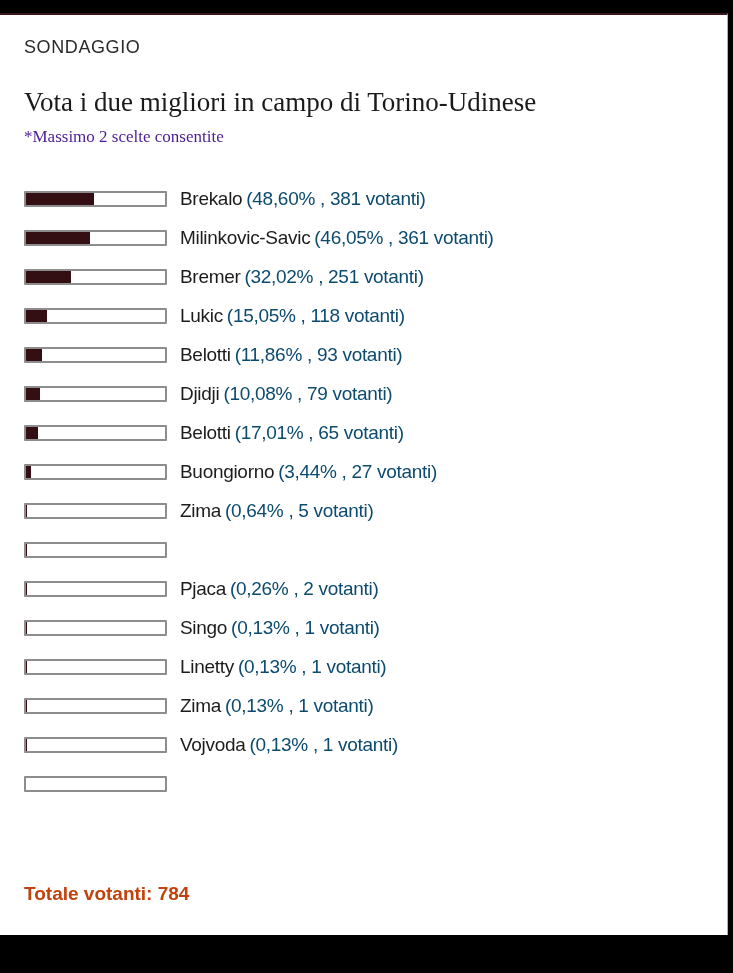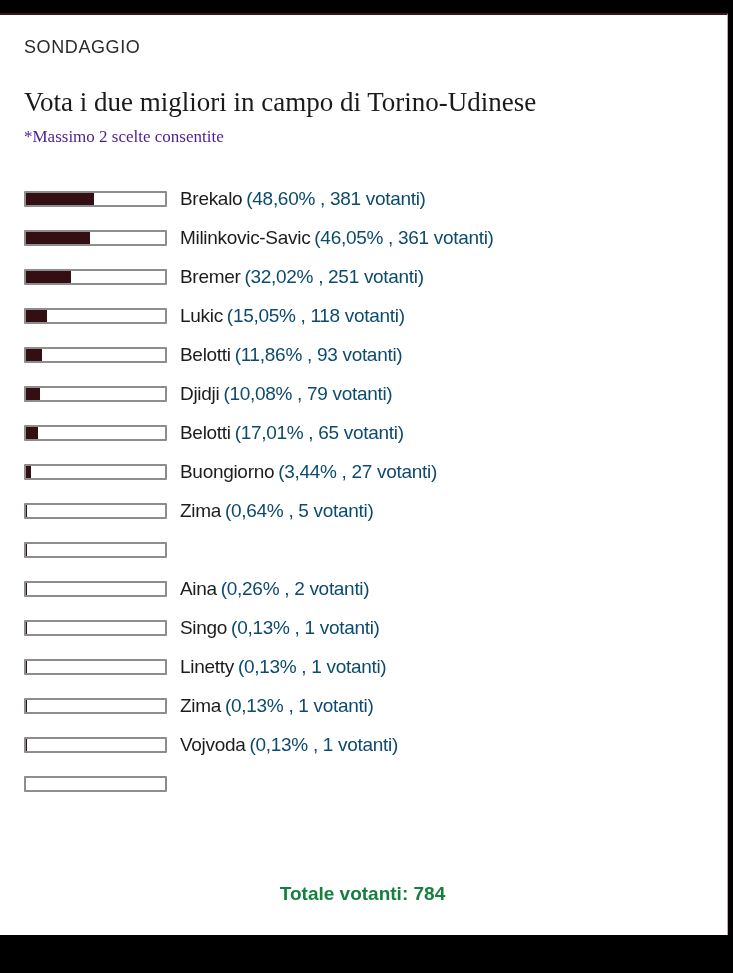--- a/index.html
+++ b/index.html
@@ -83,25 +83,25 @@
     font-family: "Liberation Sans", sans-serif;
     font-size: 19px;
     letter-spacing: -0.3px;
     color: #1c1c1c;
     white-space: nowrap;
   }
   .row-name { font-weight: 400; }
   .row-detail { font-weight: 400; color: #0c4a6e; margin-left: 4px; }
   .footer {
     margin-top: auto;
-    text-align: center;
+    text-align: left;
     font-family: "Liberation Sans", sans-serif;
     font-weight: 700;
     font-size: 19px;
-    color: #15803d;
+    color: #c2410c;
     padding-right: 2px;
   }
 </style>
 </head>
 <body>
 
 <div class="stage">
   <div class="card">
 
     <div class="kicker">SONDAGGIO</div>
@@ -196,21 +196,21 @@
         <div class="bar">
           <div class="bar-fill" style="width: 0.38%; background: rgb(51, 15, 20);"></div>
         </div>
       </div>
 
       <div class="row">
         <div class="bar">
           <div class="bar-fill" style="width: 0.26%; background: rgb(51, 15, 20);"></div>
         </div>
         <div class="row-label">
-          <span class="row-name">Aina</span><span class="row-detail">(0,26% , 2 votanti)</span>
+          <span class="row-name">Pjaca</span><span class="row-detail">(0,26% , 2 votanti)</span>
         </div>
       </div>
 
       <div class="row">
         <div class="bar">
           <div class="bar-fill" style="width: 0.13%; background: rgb(51, 15, 20);"></div>
         </div>
         <div class="row-label">
           <span class="row-name">Singo</span><span class="row-detail">(0,13% , 1 votanti)</span>
         </div>

